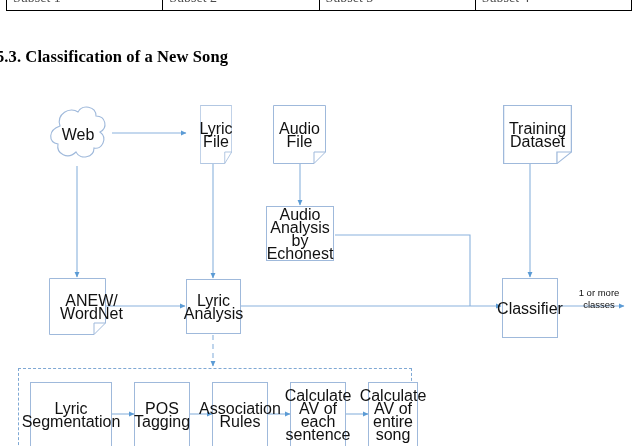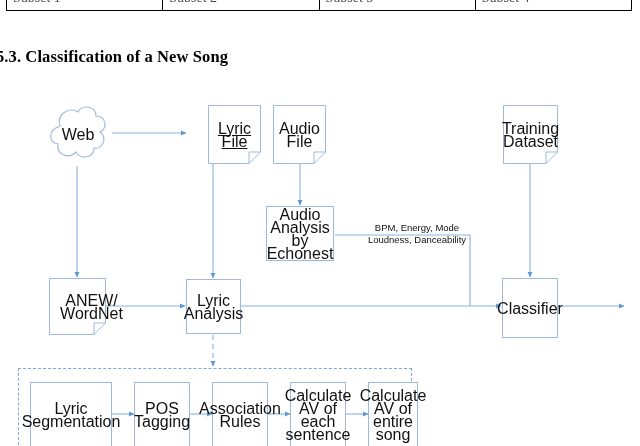--- a/index.html
+++ b/index.html
@@ -178,37 +178,37 @@
 
   <div class="node cloud" style="left:44px; top:102px; width:68px; height:64px;">
     <svg class="cloud-svg" viewBox="0 0 68 64">
       <path d="M16,24 C12,12 26,4 34,10 C38,2 52,4 52,14 C62,14 64,26 56,30
                C64,36 58,48 50,46 C50,56 36,58 32,50 C24,58 12,52 14,42
                C4,40 4,28 16,24 Z" fill="#ffffff" stroke="#9fb9db" stroke-width="1.1"></path>
     </svg>
     <span class="lbl">Web</span>
   </div>
 
-  <div class="node doc" style="left:208px; top:105px; width:53px; height:59px;text-decoration:underline;">
+  <div class="node doc" style="left:200px; top:105px; width:32px; height:59px;">
     <svg class="doc-svg" viewBox="0 0 53 59" preserveAspectRatio="none">
       <path d="M0.5,0.5 H52.5 V47 L41,58.5 H0.5 Z" fill="#ffffff" stroke="#9fb9db" stroke-width="1"></path>
       <path d="M52.5,47 L41,47 L41,58.5" fill="none" stroke="#9fb9db" stroke-width="1"></path>
     </svg>
     <span class="lbl">Lyric File</span>
   </div>
 
   <div class="node doc" style="left:273px; top:105px; width:53px; height:59px;">
     <svg class="doc-svg" viewBox="0 0 53 59" preserveAspectRatio="none">
       <path d="M0.5,0.5 H52.5 V47 L41,58.5 H0.5 Z" fill="#ffffff" stroke="#9fb9db" stroke-width="1"></path>
       <path d="M52.5,47 L41,47 L41,58.5" fill="none" stroke="#9fb9db" stroke-width="1"></path>
     </svg>
     <span class="lbl">Audio<br>File</span>
   </div>
 
-  <div class="node doc" style="left:503px; top:105px; width:55px; height:59px;">
+  <div class="node doc" style="left:503px; top:105px; width:69px; height:59px;">
     <svg class="doc-svg" viewBox="0 0 55 59" preserveAspectRatio="none">
       <path d="M0.5,0.5 H54.5 V47 L43,58.5 H0.5 Z" fill="#ffffff" stroke="#9fb9db" stroke-width="1"></path>
       <path d="M54.5,47 L43,47 L43,58.5" fill="none" stroke="#9fb9db" stroke-width="1"></path>
     </svg>
     <span class="lbl">Training<br>Dataset</span>
   </div>
 
   <div class="node" style="left:266px; top:206px; width:68px; height:55px;">
     <span class="lbl">Audio<br>Analysis by<br>Echonest</span>
   </div>
@@ -222,26 +222,26 @@
   </div>
 
   <div class="node" style="left:186px; top:279px; width:55px; height:55px;">
     <span class="lbl">Lyric<br>Analysis</span>
   </div>
 
   <div class="node" style="left:502px; top:278px; width:56px; height:60px;">
     <span class="lbl">Classifier</span>
   </div>
 
-  <div class="edge-label" style="left:352px; top:222px; width:130px;">
-    <span>BPM, Energy, Mode</span><br>
-    <span>Loudness, Danceability</span>
-  </div>
-
-
+
+
+  <div class="edge-label" style="left:568px; top:287px; width:62px;">
+    <span>1 or more</span><br>
+    <span>classes</span>
+  </div>
 
   <div id="dashed-group"></div>
 
   <div class="node" style="left:30px; top:382px; width:82px; height:66px;">
     <span class="lbl">Lyric<br>Segmentation</span>
   </div>
 
   <div class="node" style="left:134px; top:382px; width:56px; height:66px;">
     <span class="lbl">POS<br>Tagging</span>
   </div>

